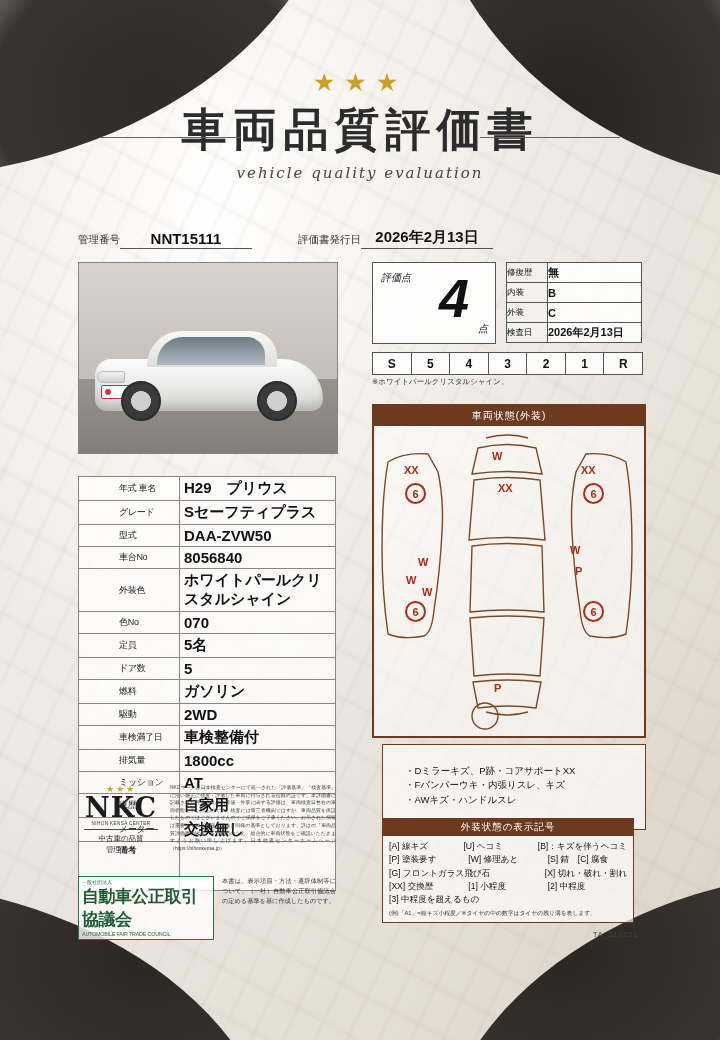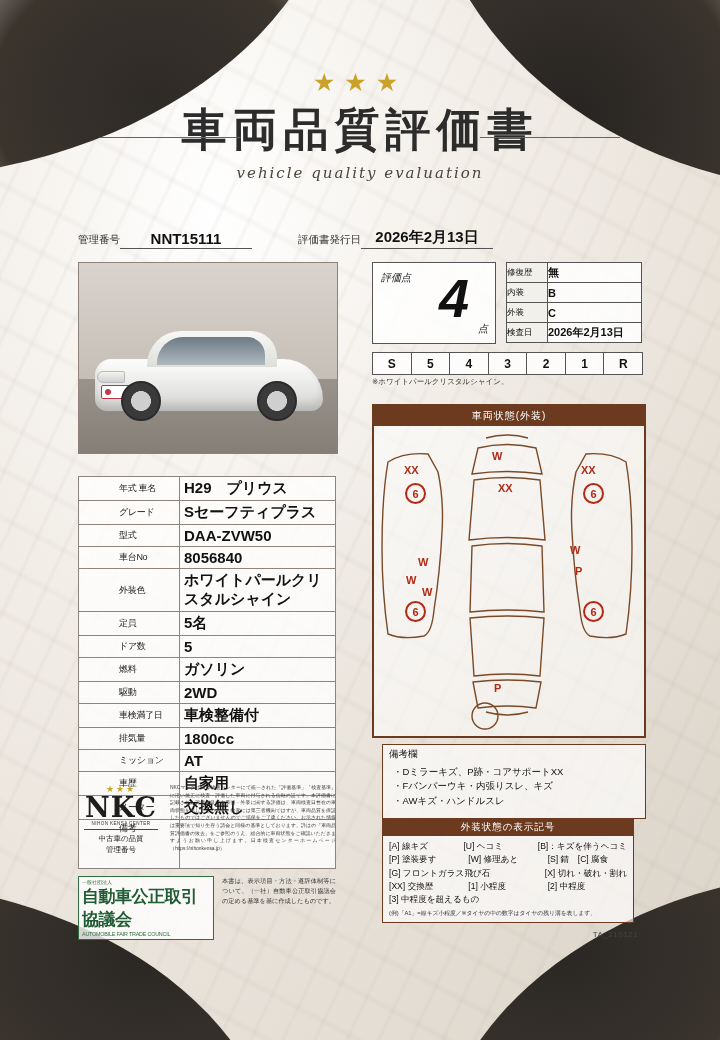--- a/index.html
+++ b/index.html
@@ -444,20 +444,24 @@
         </tr>
       <tr>
           <td class="k">車台No</td>
           <td class="v">8056840</td>
         </tr>
       <tr>
           <td class="k">外装色</td>
           <td class="v">ホワイトパールクリスタルシャイン</td>
         </tr>
       <tr>
+          <td class="k">色No</td>
+          <td class="v">070</td>
+        </tr>
+      <tr>
           <td class="k">定員</td>
           <td class="v">5名</td>
         </tr>
       <tr>
           <td class="k">ドア数</td>
           <td class="v">5</td>
         </tr>
       <tr>
           <td class="k">燃料</td>
           <td class="v">ガソリン</td>
@@ -588,22 +592,21 @@
       <div class="mark" style="left:120px;top:256px;">P</div>
 
       <div class="circ" style="left:31px;top:57px;">6</div>
       <div class="circ" style="left:209px;top:57px;">6</div>
       <div class="circ" style="left:31px;top:175px;">6</div>
       <div class="circ" style="left:209px;top:175px;">6</div>
     </div>
   </div>
 
   <div class="remarks">
-    <div class="remarks-title">備考欄</div>
-    <ul style="margin:4px;padding:0;">
+    <ul style="margin:16px;padding:0;">
       <li>・Dミラーキズ、P跡・コアサポートXX</li>
       <li>・Fバンパーウキ・内張りスレ、キズ</li>
       <li>・AWキズ・ハンドルスレ</li>
     </ul>
   </div>
 
   <div class="legend">
     <div class="legend-title">外装状態の表示記号</div>
     <div class="legend-body">
       <div class="legend-row">

